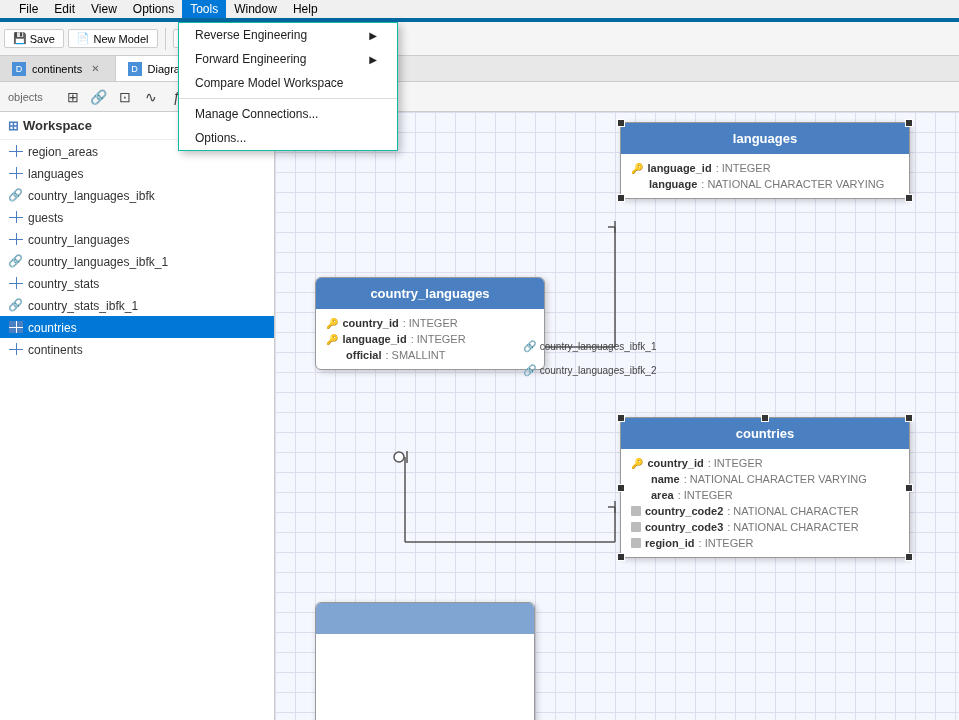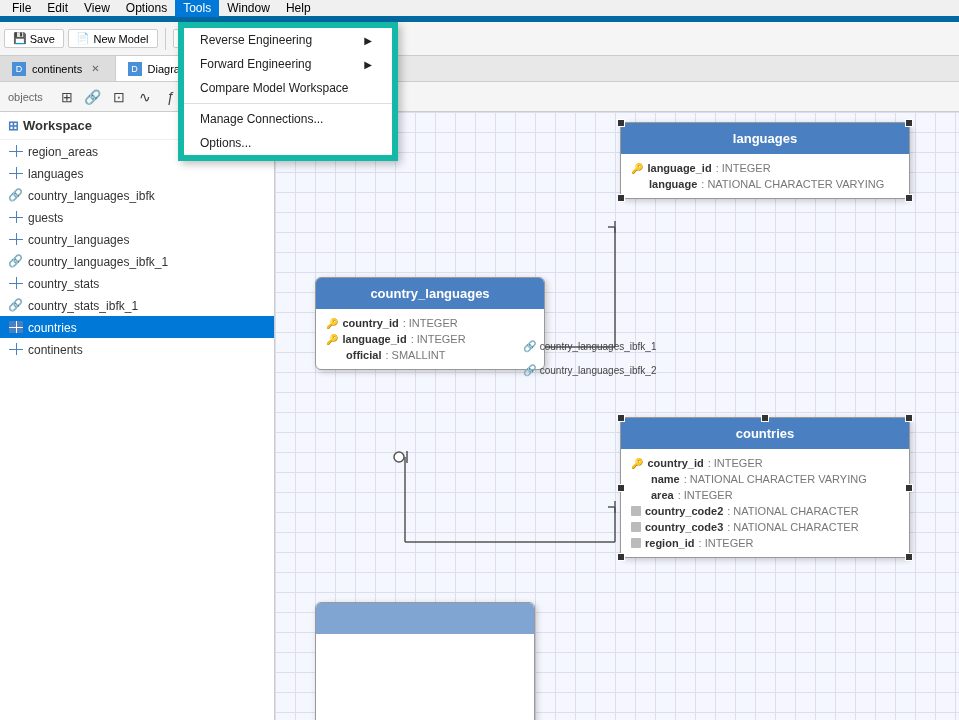--- a/index.html
+++ b/index.html
@@ -1,19 +1,19 @@
 <!DOCTYPE html>
 <html><head>
   <meta charset="utf-8">
   <style>
     * { box-sizing: border-box; margin: 0; padding: 0; }
     body { font-family: 'Segoe UI', Arial, sans-serif; font-size: 12px; background: #f0f0f0; overflow: hidden; width: 959px; height: 720px; }
 
     
-    .menubar { display: flex; align-items: center; background: #f0f0f0; border-bottom: 6px solid #0369a1; height: 22px; padding: 0 4px; }
+    .menubar { display: flex; align-items: center; background: #f0f0f0; border-bottom: 4px solid #0369a1; height: 22px; padding: 0 11px; }
     .menubar-item { padding: 2px 8px; cursor: pointer; font-size: 12px; }
     .menubar-item:hover, .menubar-item.active { background: #0078d7; color: white; }
 
     
     .toolbar { display: flex; align-items: center; background: #f5f5f5; border-bottom: 1px solid #ccc; height: 34px; padding: 0 4px; gap: 4px; }
     .toolbar-btn { padding: 2px 8px; border: 1px solid #ccc; background: white; cursor: pointer; font-size: 11px; border-radius: 2px; display: flex; align-items: center; gap: 3px; }
     .toolbar-separator { width: 1px; height: 22px; background: #ccc; margin: 0 3px; }
 
     
     .tabbar { display: flex; align-items: center; background: #e8e8e8; border-bottom: 1px solid #ccc; height: 26px; }
@@ -48,21 +48,21 @@
     .db-table-body { padding: 6px 10px; }
     .db-field { display: flex; align-items: center; gap: 4px; padding: 2px 0; font-size: 11px; color: #333; }
     .db-field .key-icon { color: #e8a000; font-size: 10px; }
     .db-field .field-icon { width: 10px; height: 10px; background: #bbb; border-radius: 1px; flex-shrink: 0; }
     .field-name { font-weight: bold; }
     .field-type { color: #777; }
 
     
     .connector-label { position: absolute; font-size: 10px; color: #444; display: flex; align-items: center; gap: 3px; }
     .connector-link-icon { color: #aaa; font-size: 11px; }
-    .dropdown-menu { position: absolute; top: 22px; left: 178px; background: white; border: 6px solid #14b8a6; box-shadow: 3px 3px 8px rgba(0,0,0,0.25); min-width: 220px; z-index: 200; }
+    .dropdown-menu { position: absolute; top: 22px; left: 178px; background: white; border: 1px solid #14b8a6; box-shadow: 3px 3px 8px rgba(0,0,0,0.25); min-width: 220px; z-index: 200; }
     .dropdown-item { padding: 5px 20px 5px 16px; cursor: pointer; font-size: 12px; display: flex; align-items: center; justify-content: space-between; color: #222; }
     .dropdown-separator { height: 1px; background: #ddd; margin: 3px 0; }
     .submenu-arrow { font-size: 10px; }
 
     
     .handle { width: 8px; height: 8px; background: #333; position: absolute; border: 1px solid white; }
 
     svg.connections { position: absolute; top: 0; left: 0; width: 100%; height: 100%; pointer-events: none; }
   </style>
 </head>
@@ -100,21 +100,21 @@
     <span class="tab-close">✕</span>
   </div>
   <div class="tab active">
     <div class="tab-icon">D</div>
     <span>Diagram_3</span>
     <span class="tab-close">✕</span>
   </div>
 </div>
 
 <div class="icon-toolbar">
-  <span style="font-size:11px; color:#666; margin-right:10px;">objects</span>
+  <span style="font-size:11px; color:#666; margin-right:16px;">objects</span>
   <div class="icon-btn" title="Grid">⊞</div>
   <div class="icon-btn" title="Link">🔗</div>
   <div class="icon-btn" title="Table">⊡</div>
   <div class="icon-btn">∿</div>
   <div class="icon-btn">ƒ</div>
   <div class="icon-btn">T</div>
   <div class="icon-btn">⬚</div>
   <div class="icon-btn">🖼</div>
   <div class="icon-btn">📋</div>
   <div class="icon-btn">✥</div>

